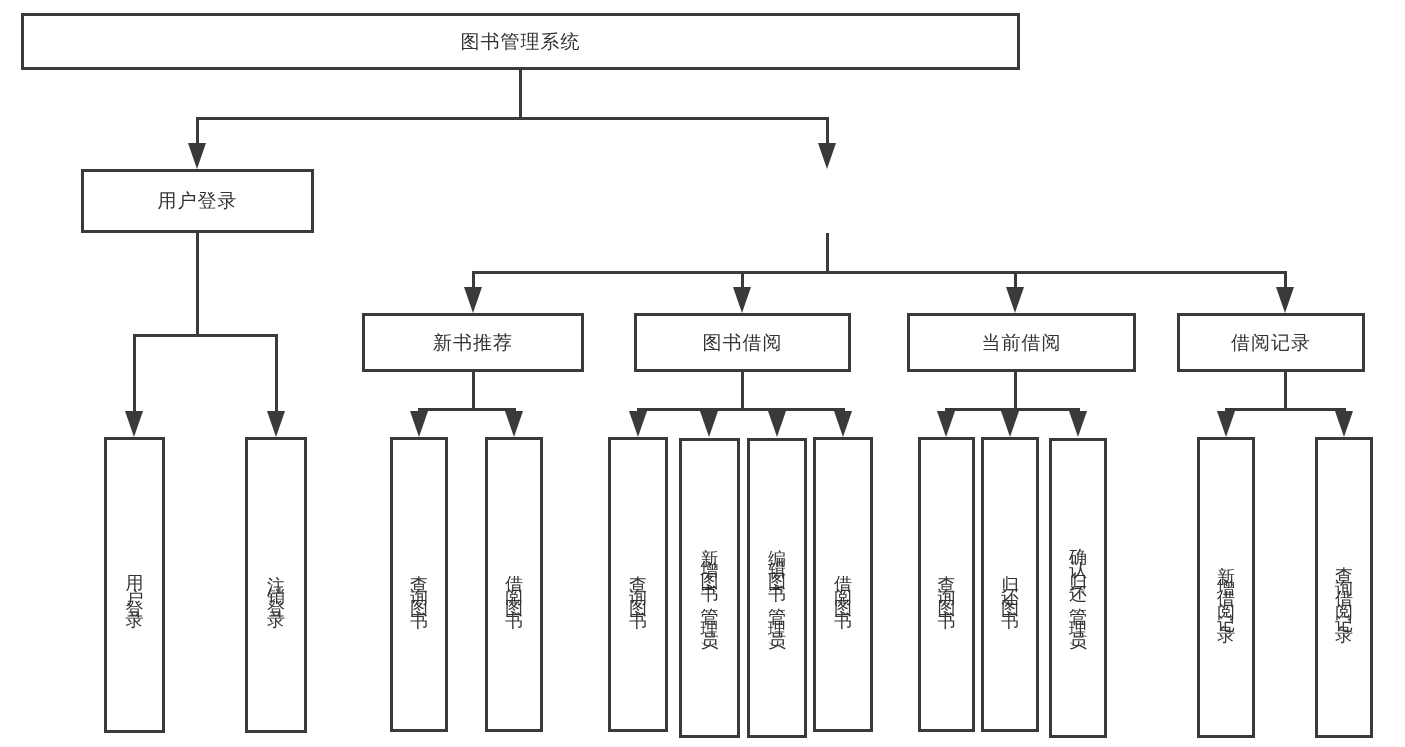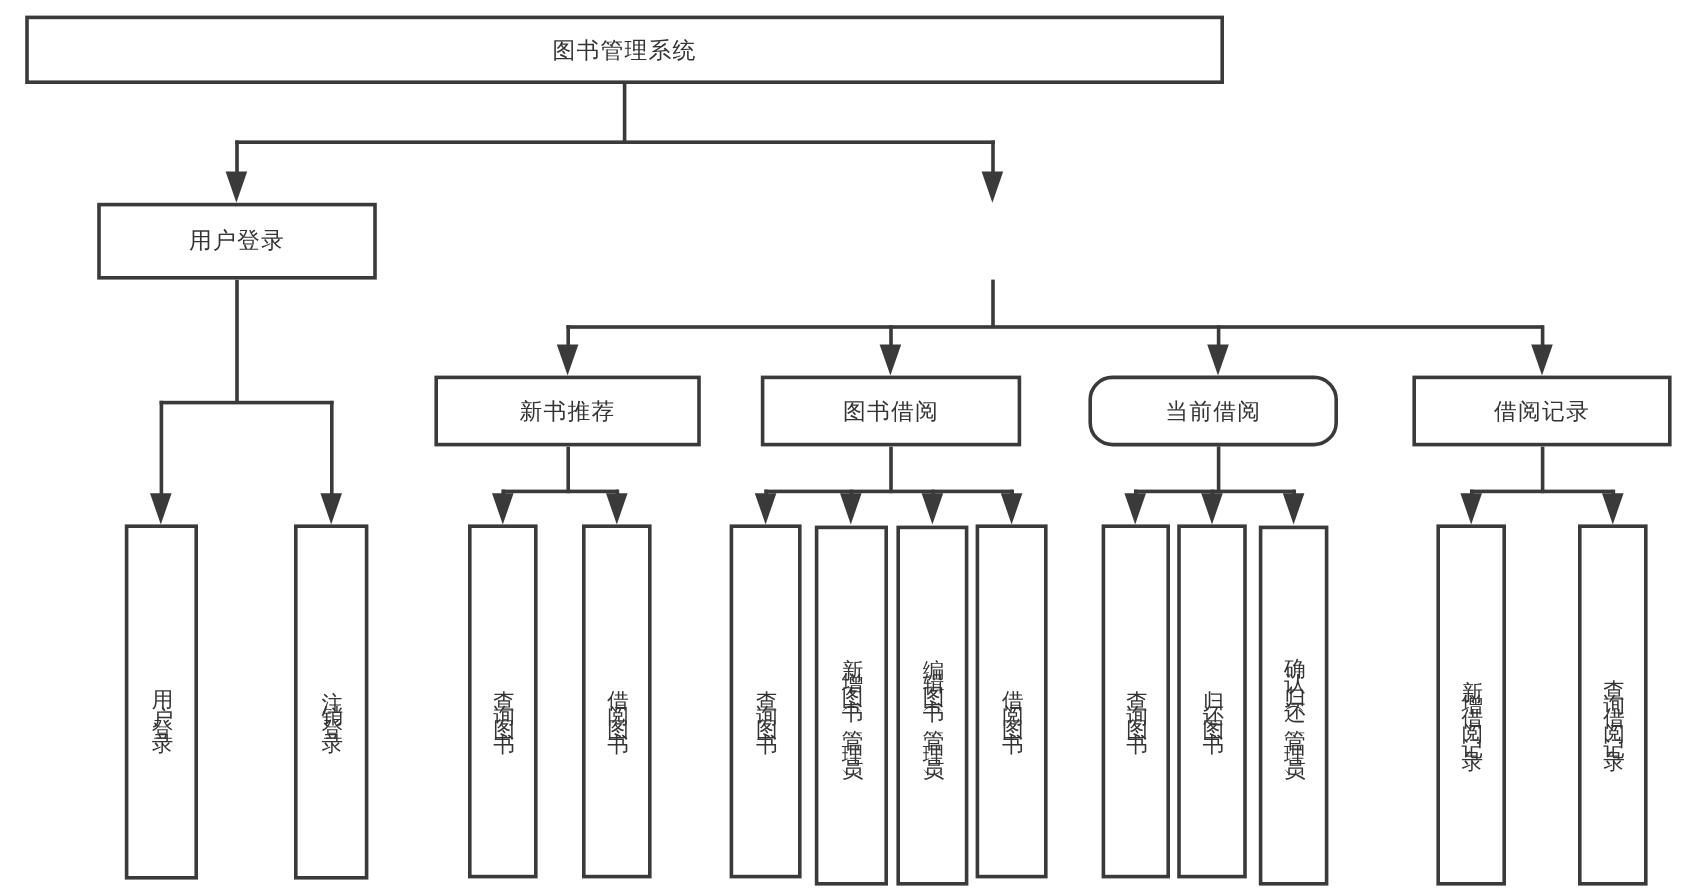--- a/index.html
+++ b/index.html
@@ -104,25 +104,25 @@
 
 
   <div class="box hnode" style="left:362px;top:313px;width:222px;height:59px;">
     <span>新书推荐</span>
   </div>
 
   <div class="box hnode" style="left:634px;top:313px;width:217px;height:59px;">
     <span>图书借阅</span>
   </div>
 
-  <div class="box hnode" style="left:907px;top:313px;width:208px;height:59px;border-radius:20px;">
+  <div class="box hnode" style="left:907px;top:313px;width:229px;height:59px;">
     <span>当前借阅</span>
   </div>
 
-  <div class="box hnode" style="left:1177px;top:313px;width:216px;height:59px;">
+  <div class="box hnode" style="left:1177px;top:313px;width:188px;height:59px;">
     <span>借阅记录</span>
   </div>
 
   <div class="box leaf" style="left:104px;top:437px;width:61px;height:296px;">
     <span>用户登录</span>
   </div>
   <div class="box leaf" style="left:245px;top:437px;width:62px;height:296px;">
     <span>注销登录</span>
   </div>
 

